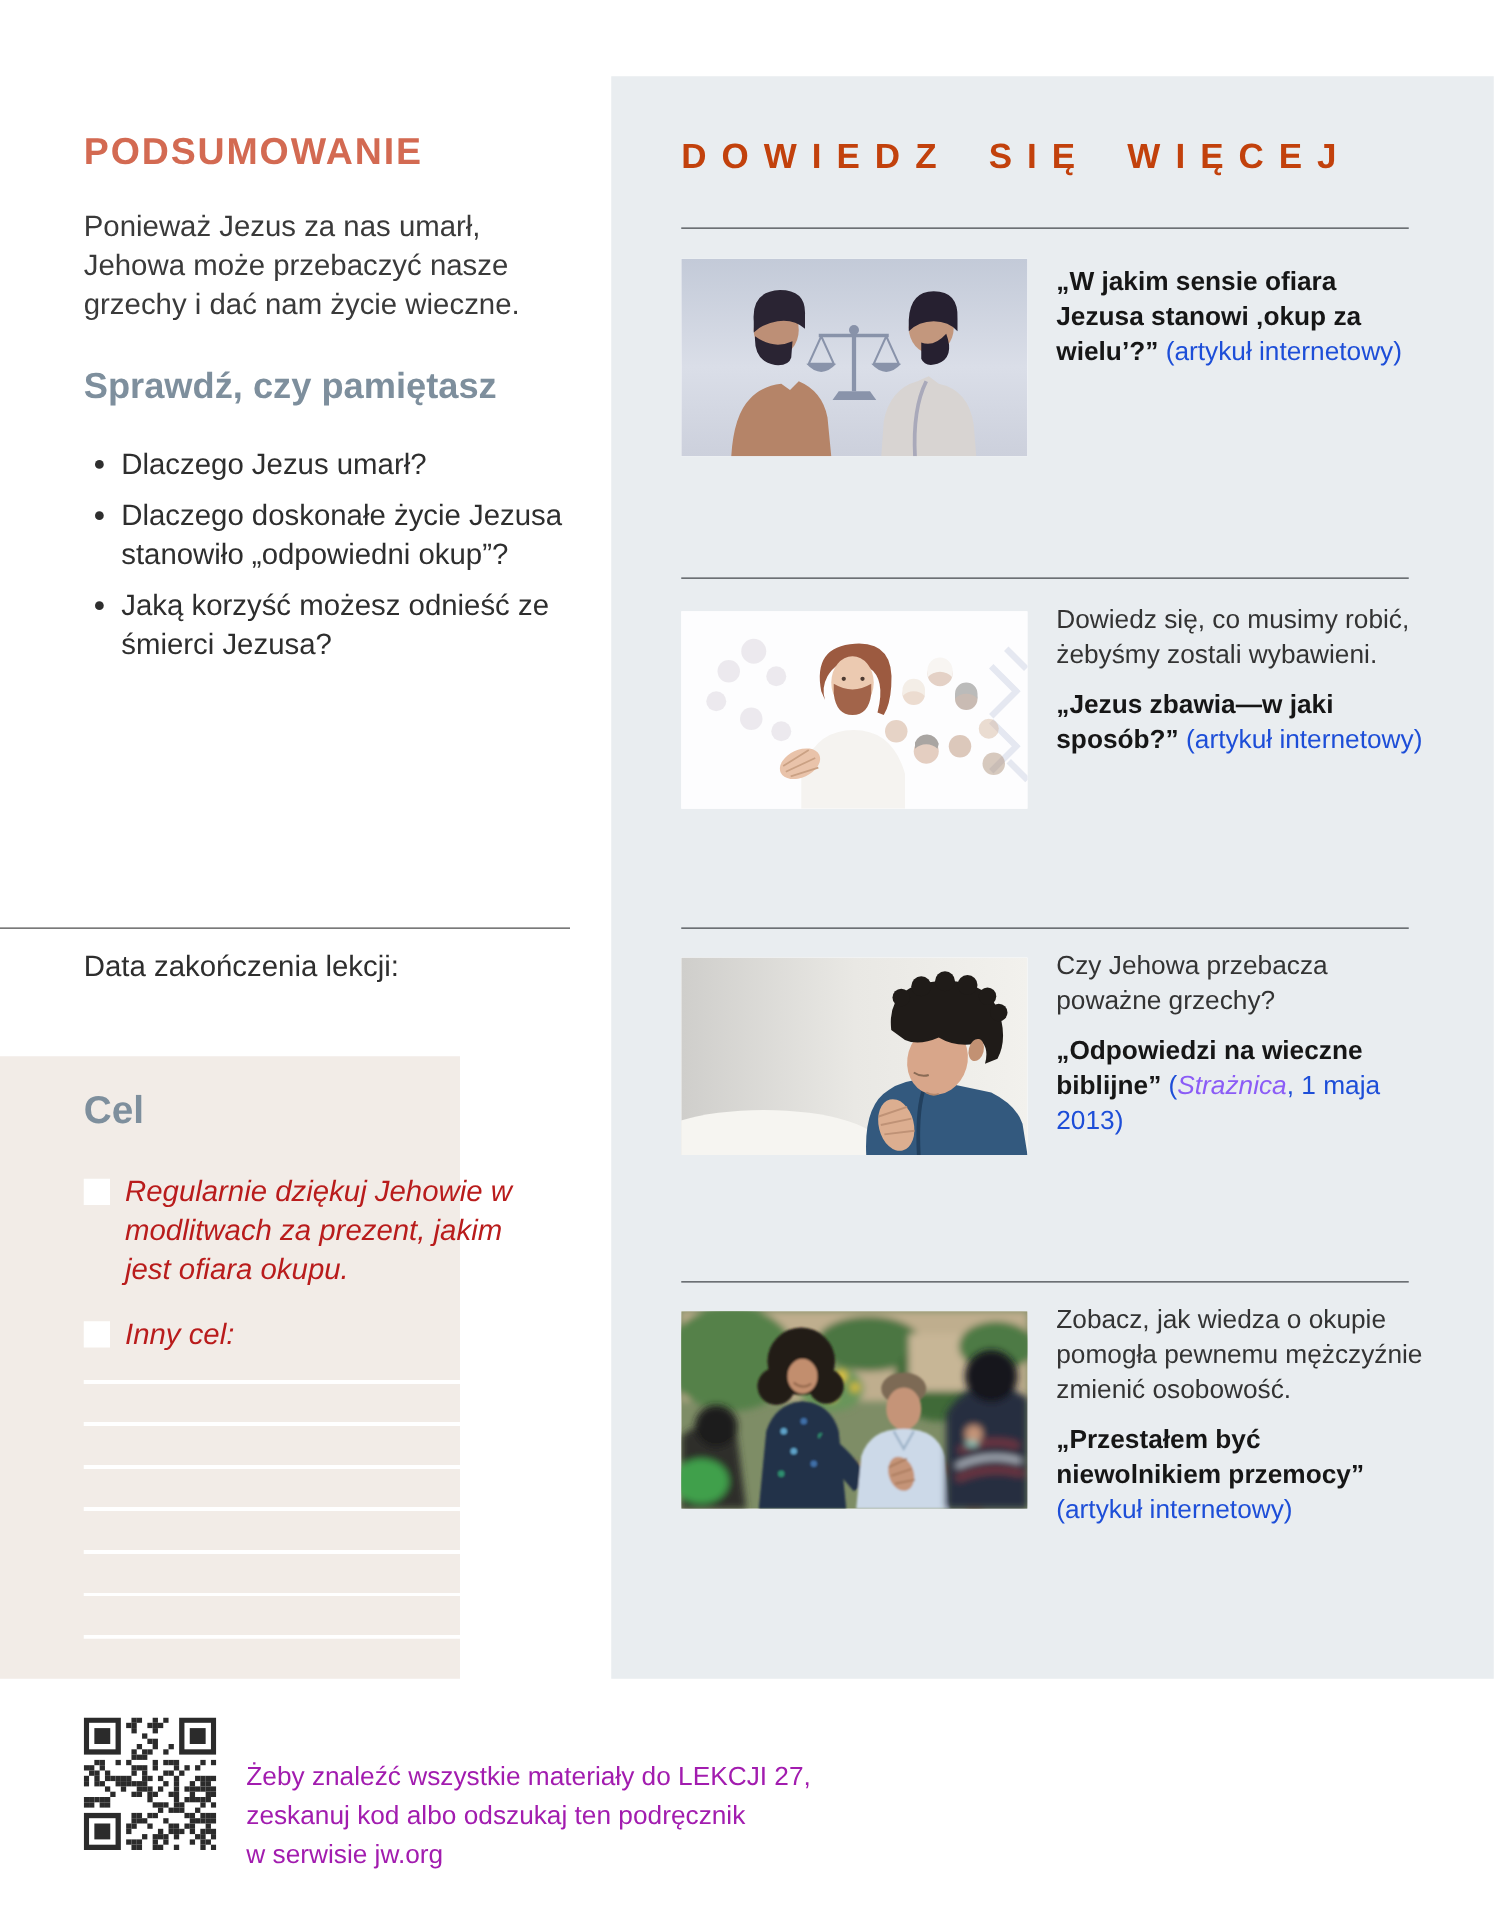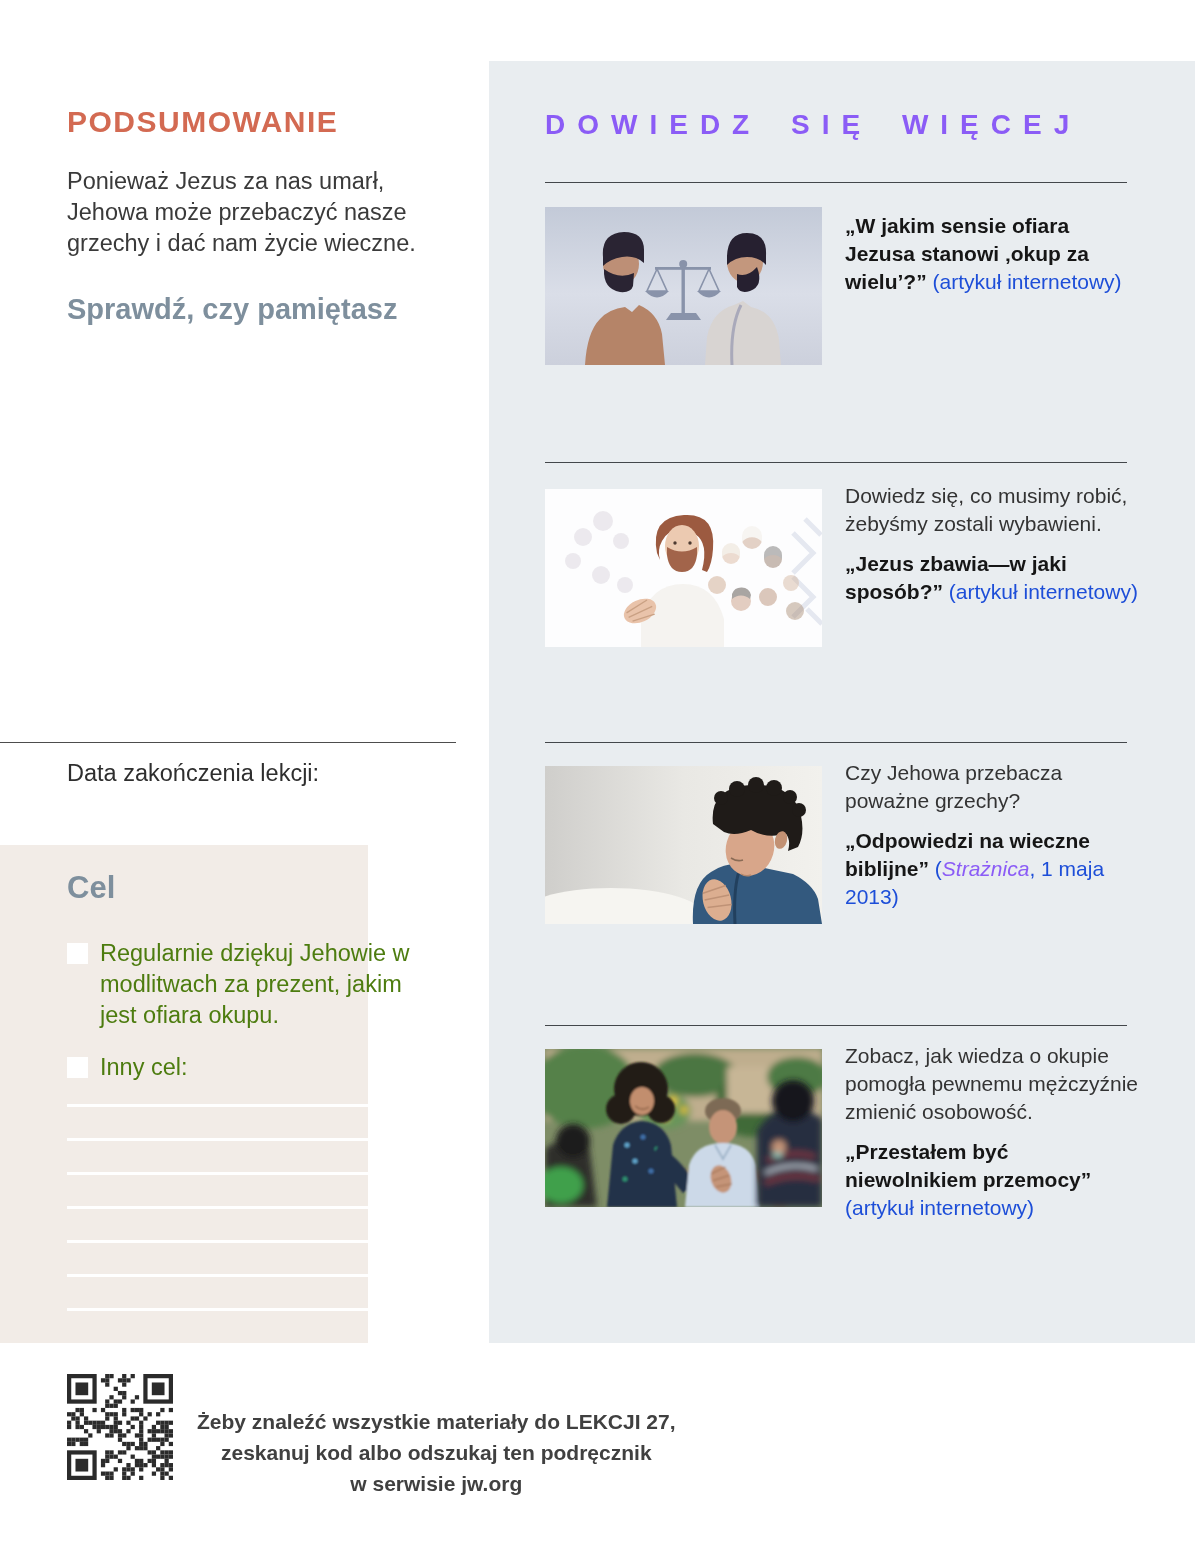--- a/index.html
+++ b/index.html
@@ -16,40 +16,40 @@
   .recall-list li{margin-bottom:10px;}
   .left-rule{left:0;top:742px;width:456px;height:0;border-top:1.5px solid #4d4d4d;}
   .completion{left:67px;top:760px;font-size:23.5px;color:#2e2e2e;}
 
   .goal-panel{left:0;top:845px;width:368px;height:498px;background:#f2ece7;}
   .goal-title{left:67px;top:25px;font-size:31px;font-weight:bold;color:#7e8f9d;position:absolute;}
   .goal-row{position:absolute;left:67px;width:372px;}
   .goal-row-1{top:93px;}
   .goal-row-2{top:207px;}
   .goal-box{position:absolute;left:0;top:5px;width:21px;height:21px;background:#ffffff;}
-  .goal-text{margin-left:33px;font-size:23.5px;line-height:31px;color:#4d7c0f;}
+  .goal-text{margin-left:33px;font-size:23.5px;line-height:31px;color:#b91c1c;font-style:italic;}
   .write-lines{position:absolute;left:67px;top:228px;width:389px;height:238px;
       background:repeating-linear-gradient(to bottom, rgba(0,0,0,0) 0 31px, #ffffff 31px 34px);}
 
   
   .lm-panel{left:489px;top:61px;width:706px;height:1282px;background:#e9edf0;}
   .lm-title{position:absolute;left:56px;top:48px;font-size:28px;font-weight:bold;
-            letter-spacing:12px;word-spacing:10px;color:#8b5cf6;white-space:nowrap;}
+            letter-spacing:12px;word-spacing:10px;color:#c2410c;white-space:nowrap;}
   .lm-rule{position:absolute;left:56px;width:582px;height:0;border-top:1.5px solid #43474b;}
   .lm-item{position:absolute;left:56px;width:640px;}
   .lm-img{position:absolute;left:0;top:0;width:277px;height:158px;display:block;background:#fff;}
   .lm-text{position:absolute;left:300px;top:-7px;width:298px;font-size:21px;line-height:28px;color:#333333;}
   .lm-text p{margin:0;}
   .lm-text .ref{margin-top:12px;font-weight:bold;color:#161616;}
   .lm-text .note{font-weight:normal;color:#1d4ed8;}
   .lm-text .note-it{font-weight:normal;font-style:italic;color:#8b5cf6;}
 
   
   .qr{left:67px;top:1374px;width:106px;height:106px;}
-  .footer-text{left:197px;top:1406px;font-size:21px;line-height:31px;font-weight:bold;color:#404040;text-align:center;}
+  .footer-text{left:197px;top:1406px;font-size:21px;line-height:31px;font-weight:normal;color:#a21caf;}
 </style>
 </head>
 <body>
 
 <div class="page">
 
   <div class="abs lm-panel">
     <div class="lm-title">DOWIEDZ SIĘ WIĘCEJ</div>
 
     <div class="lm-rule" style="top:121px;"></div>
@@ -253,20 +253,25 @@
         <p class="lead">Zobacz, jak wiedza o okupie pomogła pewnemu mężczyźnie zmienić osobowość.</p>
         <p class="ref"><strong>„Przestałem być niewolnikiem przemocy”</strong><span class="note"> (artykuł internetowy)</span><em class="note-it"></em><span class="note"></span></p>
       </div>
     </div>
   </div>
 
   <div class="abs sum-title">PODSUMOWANIE</div>
   <div class="abs sum-body">Ponieważ Jezus za nas umarł, Jehowa może przebaczyć nasze grzechy i dać nam życie wieczne.</div>
 
   <div class="abs recall-title">Sprawdź, czy pamiętasz</div>
+  <ul class="abs recall-list">
+    <li>Dlaczego Jezus umarł?</li>
+    <li>Dlaczego doskonałe życie Jezusa stanowiło „odpowiedni okup”?</li>
+    <li>Jaką korzyść możesz odnieść ze śmierci Jezusa?</li>
+  </ul>
 
   <div class="abs left-rule"></div>
   <div class="abs completion">Data zakończenia lekcji:</div>
 
   <div class="abs goal-panel">
     <div class="goal-title">Cel</div>
     <div class="goal-row goal-row-1">
       <span class="goal-box"></span>
       <div class="goal-text">Regularnie dziękuj Jehowie w modlitwach za prezent, jakim jest ofiara okupu.</div>
     </div>

